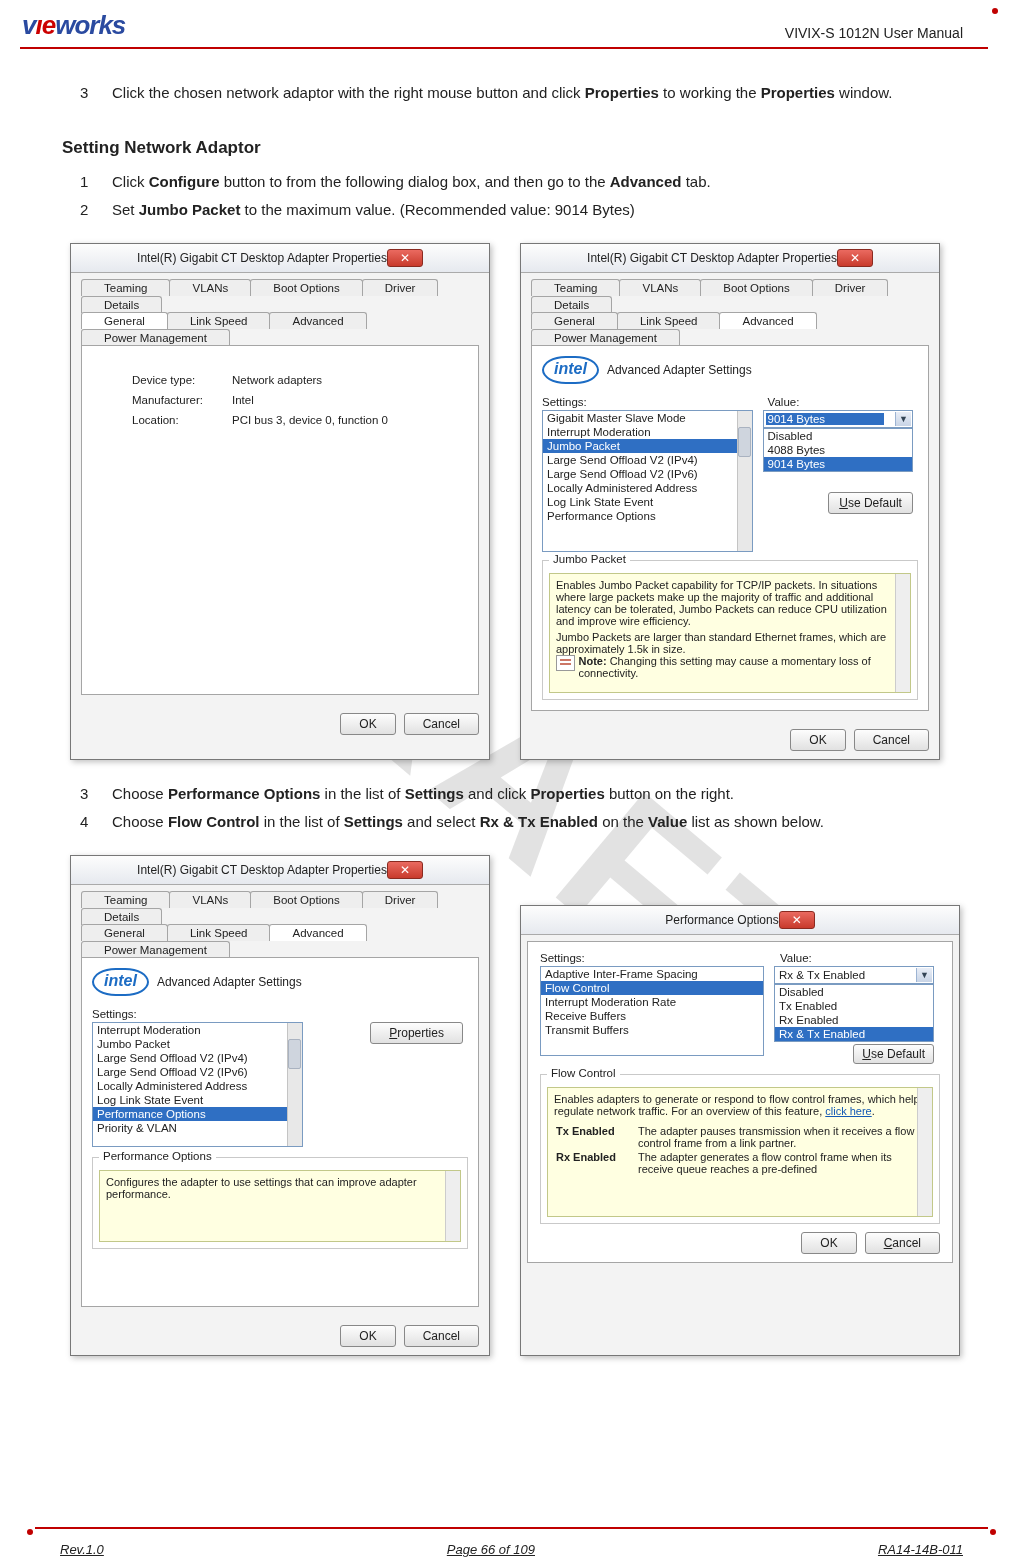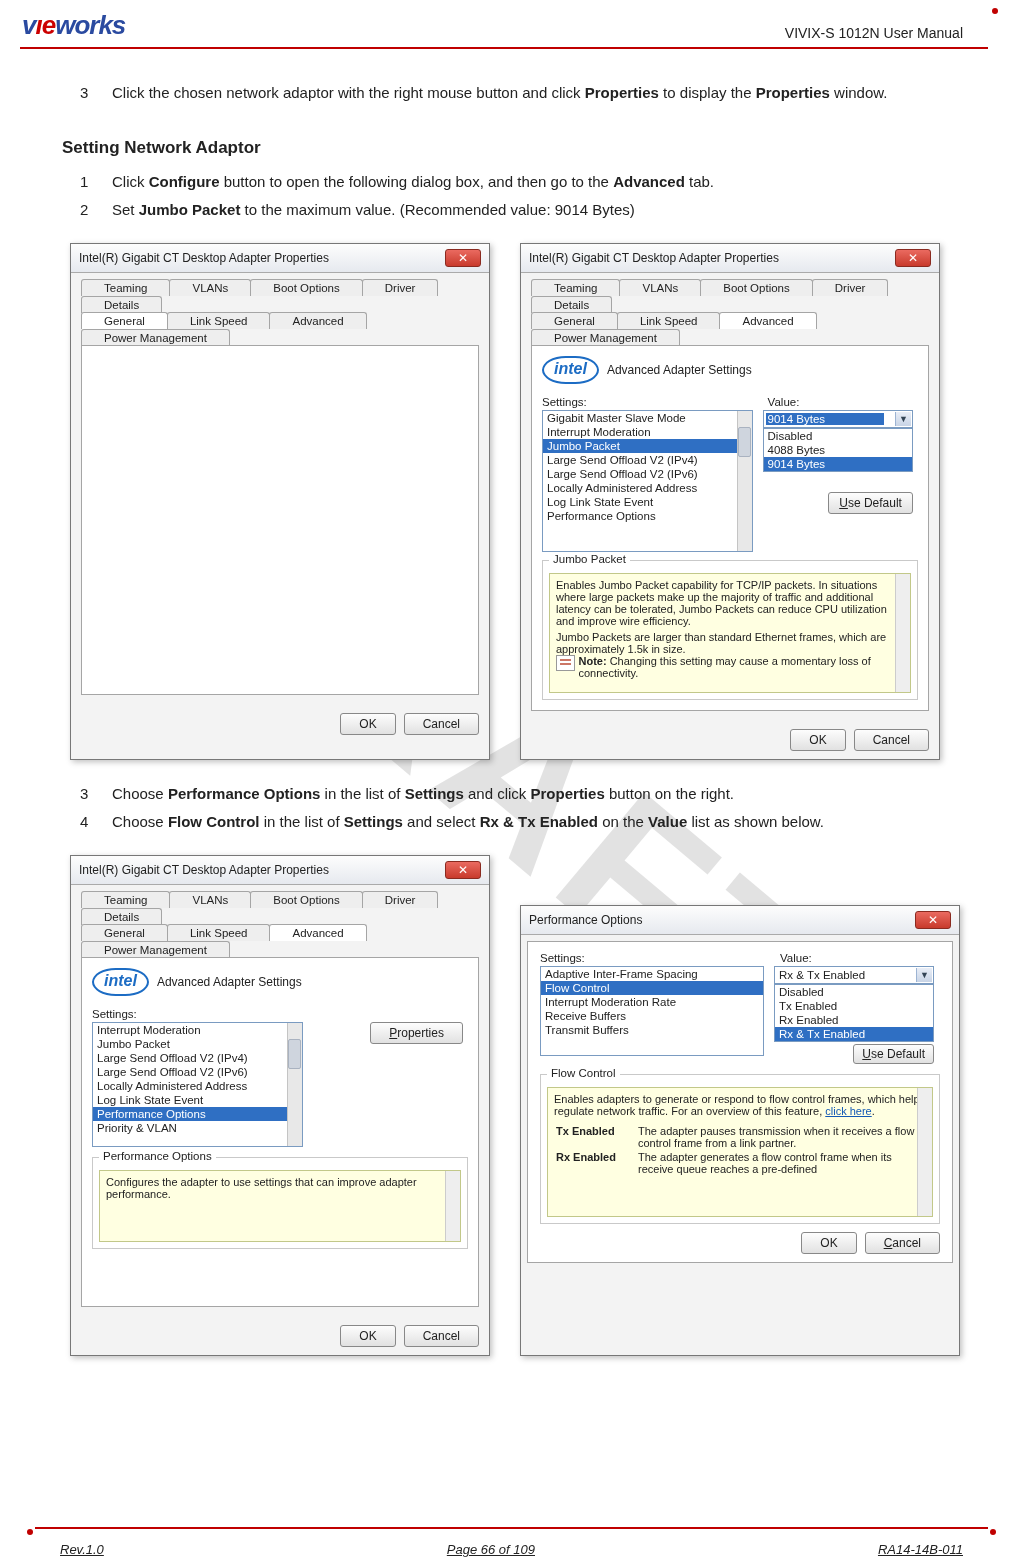--- a/index.html
+++ b/index.html
@@ -66,21 +66,21 @@
     background: #f3f3f3;
     border: 1px solid #777;
     box-shadow: 2px 2px 6px rgba(0,0,0,0.25);
     font-size: 12px;
     color: #222;
   }
   .win-title {
     background: linear-gradient(#fdfdfd,#e6e9ef);
     padding: 5px 8px;
     display: flex;
-    justify-content: space-between;
+    justify-content: center;
     align-items: center;
     border-bottom: 1px solid #aaa;
   }
   .win-close {
     width: 36px; height: 18px;
     background: linear-gradient(#ea6a60,#c83a2c);
     border: 1px solid #8a2a20;
     border-radius: 3px;
     color: #fff;
     display:flex; align-items:center; justify-content:center;
@@ -286,31 +286,31 @@
 <div class="red-dot-tr"></div>
 <div class="red-rule"></div>
 
 <div class="content">
   <div class="watermark">DRAFT</div>
 
   <ol class="steps">
     <li>
       <span class="num">3</span>
       <span class="text">
-        <span>Click the chosen network adaptor with the right mouse button and click </span><b>Properties</b><span> to display the </span><b>Properties</b><span> window.</span>
+        <span>Click the chosen network adaptor with the right mouse button and click </span><b>Properties</b><span> to working the </span><b>Properties</b><span> window.</span>
       </span>
     </li>
   </ol>
 
   <div class="section-h">Setting Network Adaptor</div>
 
   <ol class="steps">
     <li>
       <span class="num">1</span>
-      <span class="text"><span>Click </span><b>Configure</b><span> button to open the following dialog box, and then go to the </span><b>Advanced</b><span> tab.</span></span>
+      <span class="text"><span>Click </span><b>Configure</b><span> button to from the following dialog box, and then go to the </span><b>Advanced</b><span> tab.</span></span>
     </li>
     <li>
       <span class="num">2</span>
       <span class="text"><span>Set </span><b>Jumbo Packet</b><span> to the maximum value. (Recommended value: 9014 Bytes)</span></span>
     </li>
   </ol>
 
   <div class="dialog-row">
 
     <div class="win-dialog">
@@ -326,20 +326,34 @@
           <span class="tab">Driver</span>
           <span class="tab">Details</span>
         </div>
         <div class="tabs">
           <span class="tab active">General</span>
           <span class="tab">Link Speed</span>
           <span class="tab">Advanced</span>
           <span class="tab">Power Management</span>
         </div>
         <div class="tabpane">
+          <div class="kv-table">
+            <div>
+                <span class="k">Device type:</span>
+                <span>Network adapters</span>
+              </div>
+            <div>
+                <span class="k">Manufacturer:</span>
+                <span>Intel</span>
+              </div>
+            <div>
+                <span class="k">Location:</span>
+                <span>PCI bus 3, device 0, function 0</span>
+              </div>
+          </div>
         </div>
       </div>
       <div class="dlg-footer">
         <span class="btn">OK</span>
         <span class="btn">Cancel</span>
       </div>
     </div>
 
     <div class="win-dialog">
       <div class="win-title">

